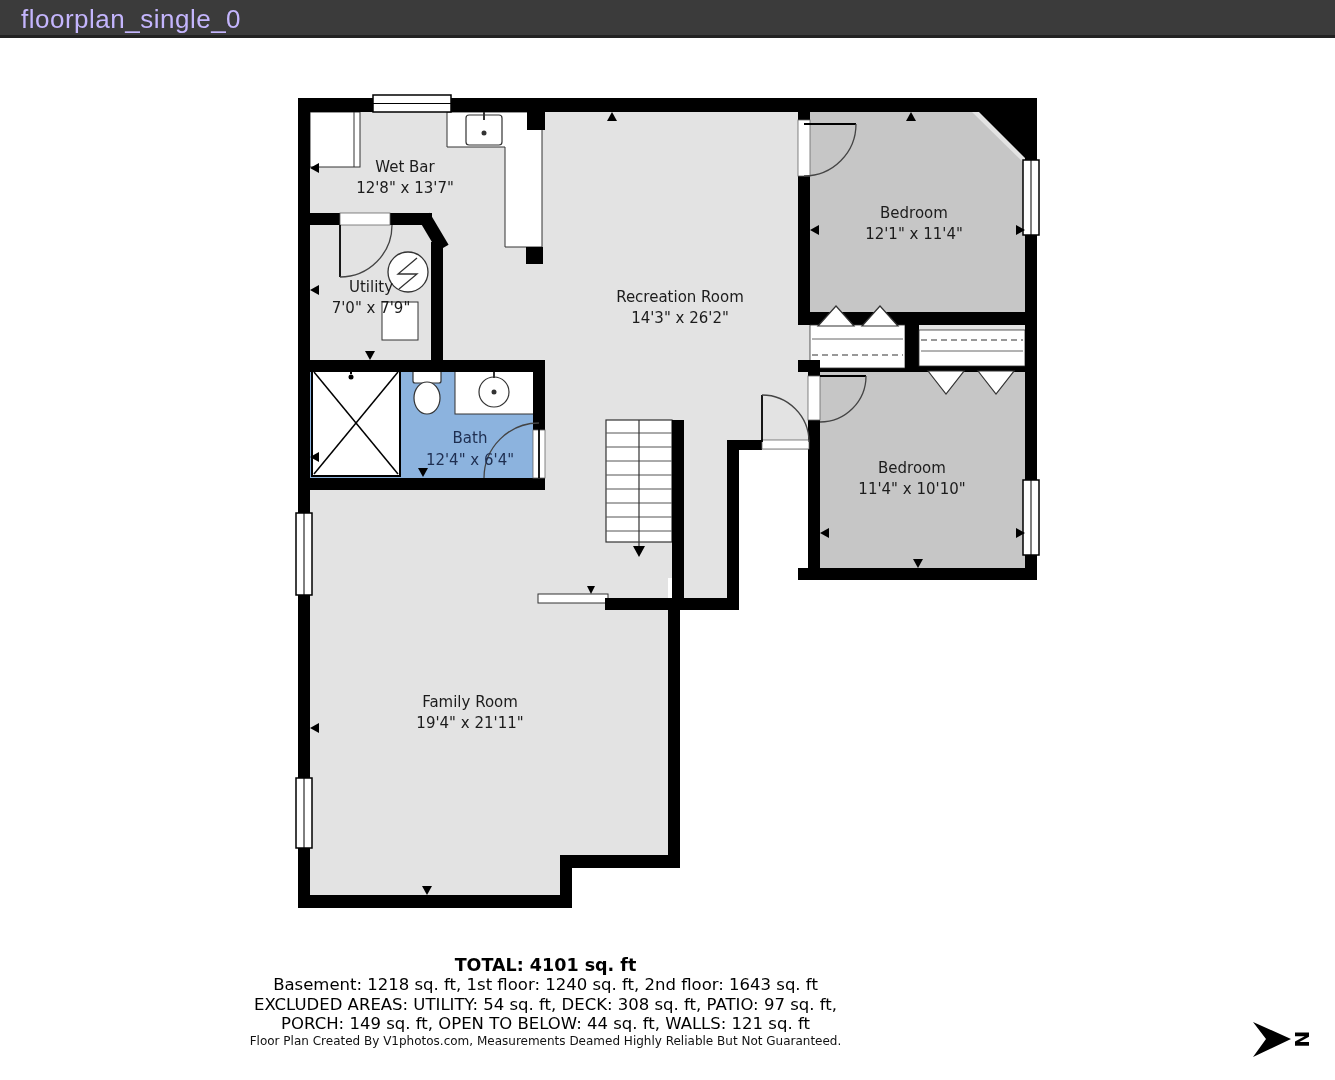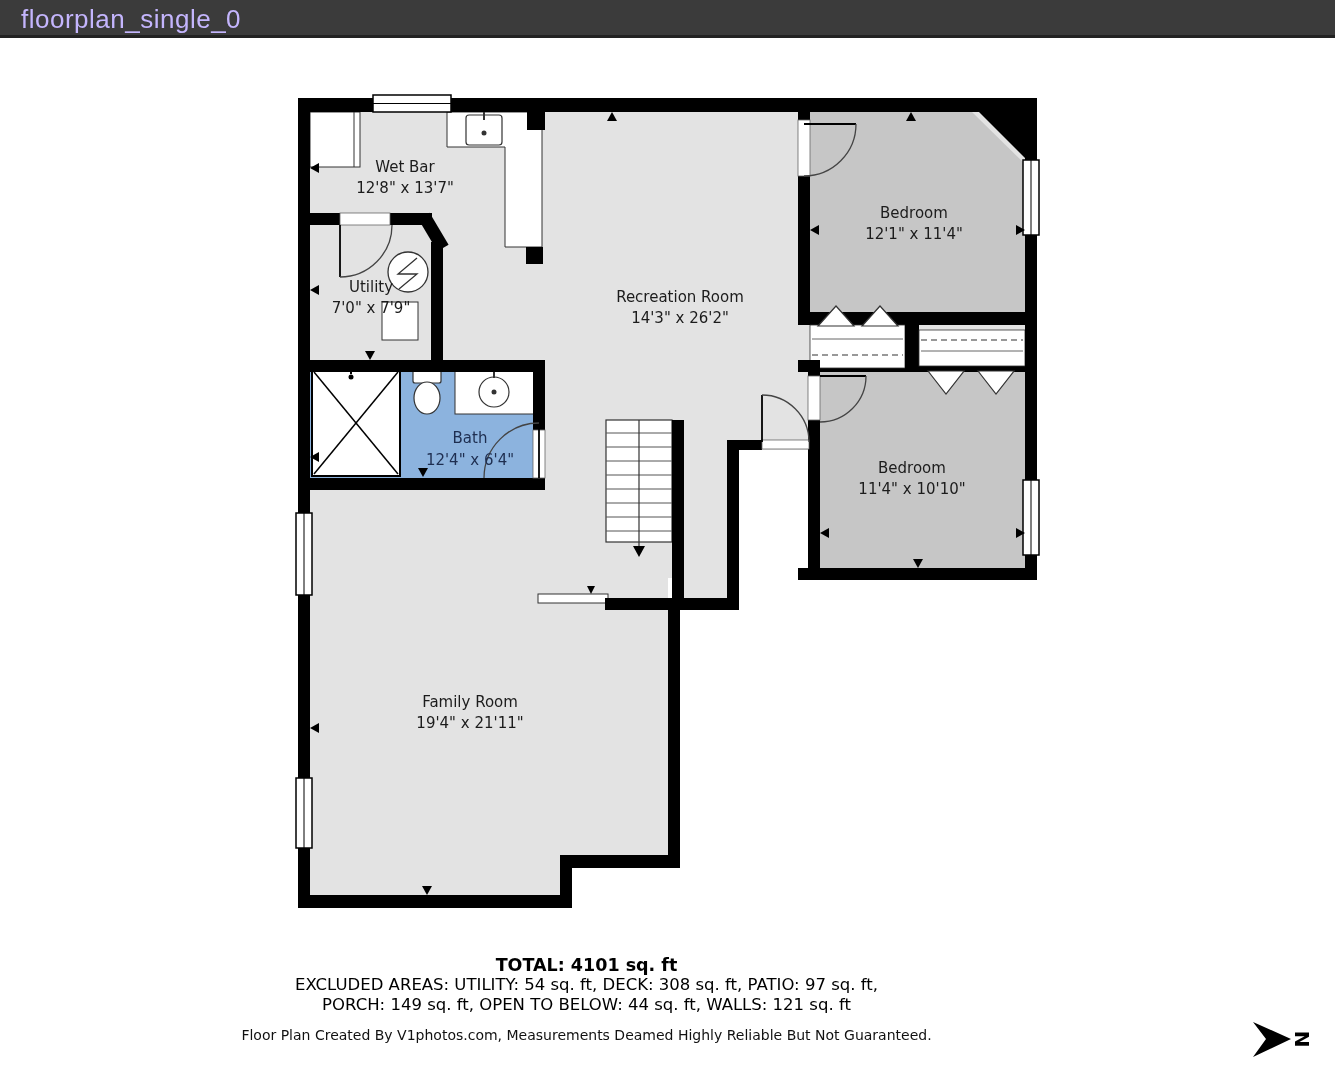--- a/index.html
+++ b/index.html
@@ -2,24 +2,24 @@
 <html><head>
 <meta charset="utf-8">
 <style>
   html,body{margin:0;padding:0;width:1335px;height:1080px;background:#ffffff;overflow:hidden;
     font-family:"DejaVu Sans", sans-serif;}
   #header{position:absolute;top:0;left:0;width:1335px;height:38px;background:#3b3b3b;
     border-bottom:3px solid #222;box-sizing:border-box;}
   #header .title{position:absolute;left:21px;top:4px;font-family:"Liberation Sans",sans-serif;
     font-size:26px;color:#c4b5fd;letter-spacing:0.5px;}
   #plan-svg{position:absolute;top:0;left:0;}
-  #summary{position:absolute;top:955px;left:0;width:1091px;text-align:center;color:#000;padding-left:41px;}
+  #summary{position:absolute;top:955px;left:0;width:1091px;text-align:center;color:#000;}
   #summary .total{font-size:17.5px;font-weight:bold;line-height:20px;}
   #summary .line{font-size:16.5px;line-height:19.5px;}
-  #summary .credit{font-size:14px;margin-top:13px;color:#111;}
+  #summary .credit{font-size:12px;color:#111;}
   text.room-name,text.room-dims{font-size:15px;fill:#1c1c1c;text-anchor:middle;}
   text.bath-label{fill:#1e2e50;}
 </style>
 </head>
 <body>
 
 <div id="header">
   <span class="title">floorplan_single_0</span>
 </div>
 
@@ -234,16 +234,17 @@
   </g>
 
   <g>
     <path d="M1253,1022 L1291,1039 L1253,1057 L1266,1039 Z" fill="#000"></path>
     <text x="1302" y="1039" font-size="20" font-weight="bold" fill="#000" text-anchor="middle" dominant-baseline="central" transform="rotate(90 1302 1039)">N</text>
   </g>
 </svg>
 
 <div id="summary">
   <div class="total">TOTAL: 4101 sq. ft</div>
+  <div class="line">Basement: 1218 sq. ft, 1st floor: 1240 sq. ft, 2nd floor: 1643 sq. ft</div>
   <div class="line">EXCLUDED AREAS: UTILITY: 54 sq. ft, DECK: 308 sq. ft, PATIO: 97 sq. ft,</div>
   <div class="line">PORCH: 149 sq. ft, OPEN TO BELOW: 44 sq. ft, WALLS: 121 sq. ft</div>
   <div class="credit">Floor Plan Created By V1photos.com, Measurements Deamed Highly Reliable But Not Guaranteed.</div>
 </div>
 
 </body></html>

